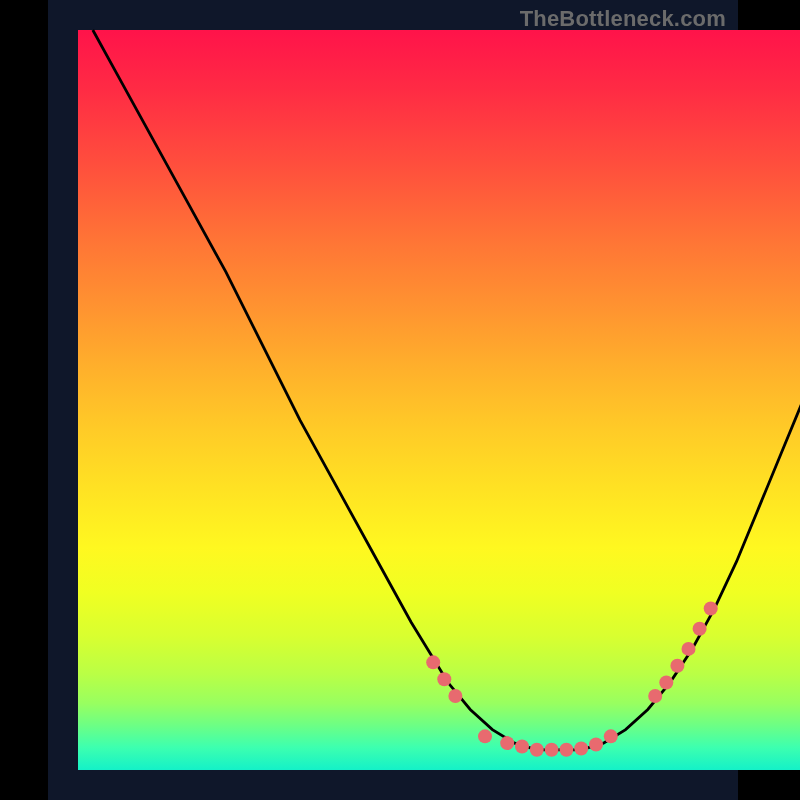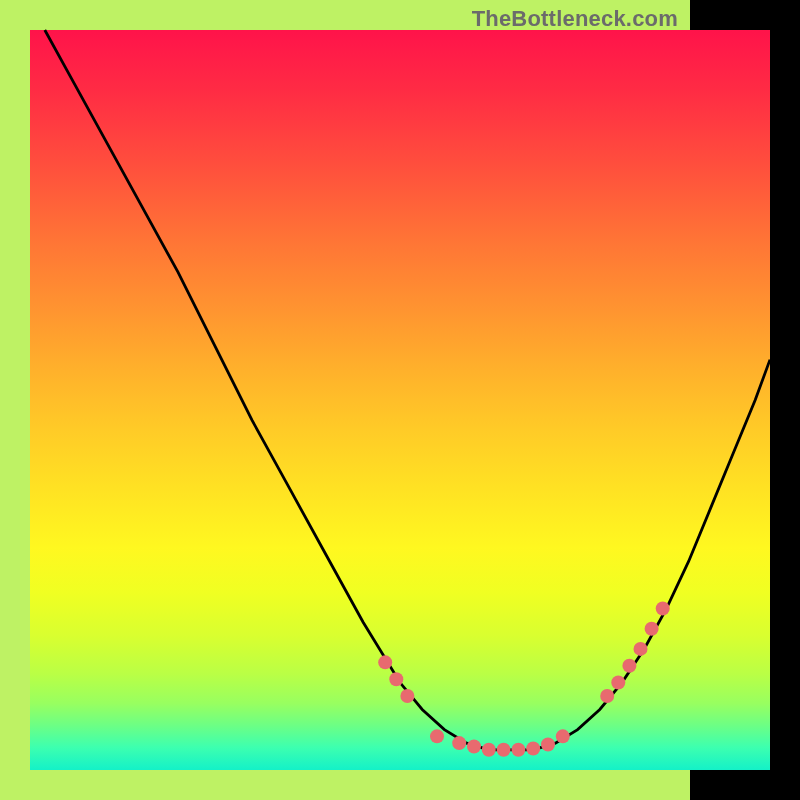--- a/index.html
+++ b/index.html
@@ -1,21 +1,22 @@
 <!DOCTYPE html>
 <html><head>
 <meta charset="utf-8">
 <style>
   * { margin: 0; padding: 0; box-sizing: border-box; }
   html, body { width: 800px; height: 800px; background: #000; overflow: hidden; }
   .container {
     position: relative;
     width: 690px;
     height: 800px;
-    background: #bef264;
+    background: #0f172a;
+    margin-left: 48px;
   }
   .plot-area {
     position: absolute;
     left: 30px;
     top: 30px;
     width: 740px;
     height: 740px;
     background: linear-gradient(to bottom,
       #ff134a 0%,
       #ff2b44 8%,

